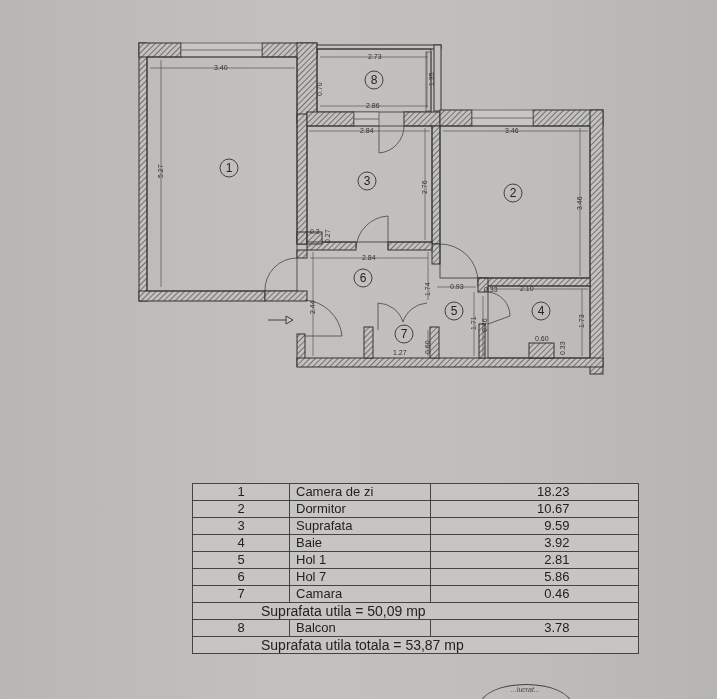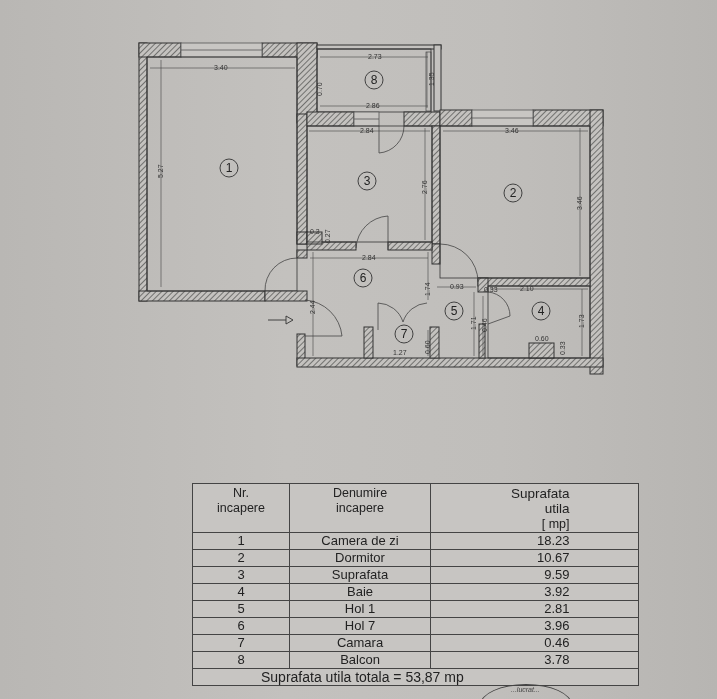--- a/index.html
+++ b/index.html
@@ -15,21 +15,21 @@
   .tbl-wrap { position:absolute; left:192px; top:483px; width:447px; }
   table.areas {
     border-collapse:collapse; width:447px; font-size:13px; color:#222;
     background:#c7c5c2;
   }
   table.areas td, table.areas th {
     border:1.5px solid #444; padding:0 6px; height:16px; line-height:16px; font-weight:normal;
   }
   table.areas th { font-size:12.5px; line-height:15px; height:36px; vertical-align:top; padding-top:2px;}
   .c1 { width:84px; text-align:center; }
-  .c2 { width:128px; text-align:center; }
+  .c2 { width:128px; text-align:left; }
   .c3 { text-align:center; }
   .c3 span { display:inline-block; width:70px; text-align:right; }
   .sum-left { text-align:left; padding-left:68px !important; font-size:14px; }
   .stamp { position:absolute; left:480px; top:684px; width:90px; height:40px; border:1.5px solid #444; border-radius:50%; }
   .stamp span { position:absolute; left:30px; top:1px; font-size:7px; color:#444; font-style:italic; }
 </style>
 </head>
 <body>
 
 <div class="plan">
@@ -199,25 +199,20 @@
   <g stroke="#333" stroke-width="0.9" fill="none">
     <line x1="268" y1="320" x2="286" y2="320"></line>
     <path d="M286 316 L293 320 L286 324 Z"></path>
   </g>
 </svg>
 </div>
 
 <div class="tbl-wrap">
   <table class="areas">
     <tbody>
-        <tr>
-      <th class="c1"><span>Nr.</span><br><span>incapere</span></th>
-      <th class="c2" style="text-align:center"><span>Denumire</span><br><span>incapere</span></th>
-      <th class="c3"><span style="font-size:13.5px">Suprafata utila</span><br><span>[ mp]</span></th>
-    </tr>
     <tr>
       <td class="c1">1</td>
       <td class="c2">Camera de zi</td>
       <td class="c3"><span>18.23</span></td>
     </tr>
     <tr>
       <td class="c1">2</td>
       <td class="c2">Dormitor</td>
       <td class="c3"><span>10.67</span></td>
     </tr>
@@ -232,28 +227,31 @@
       <td class="c3"><span>3.92</span></td>
     </tr>
     <tr>
       <td class="c1">5</td>
       <td class="c2">Hol 1</td>
       <td class="c3"><span>2.81</span></td>
     </tr>
     <tr>
       <td class="c1">6</td>
       <td class="c2">Hol 7</td>
-      <td class="c3"><span>3.96</span></td>
+      <td class="c3"><span>5.86</span></td>
     </tr>
     <tr>
       <td class="c1">7</td>
       <td class="c2">Camara</td>
       <td class="c3"><span>0.46</span></td>
     </tr>
     <tr>
+      <td colspan="3" class="sum-left">Suprafata utila = 50,09 mp</td>
+    </tr>
+    <tr>
       <td class="c1">8</td>
       <td class="c2">Balcon</td>
       <td class="c3"><span>3.78</span></td>
     </tr>
     <tr>
       <td colspan="3" class="sum-left">Suprafata utila totala = 53,87 mp</td>
     </tr>
   </tbody>
     </table>
 </div>

